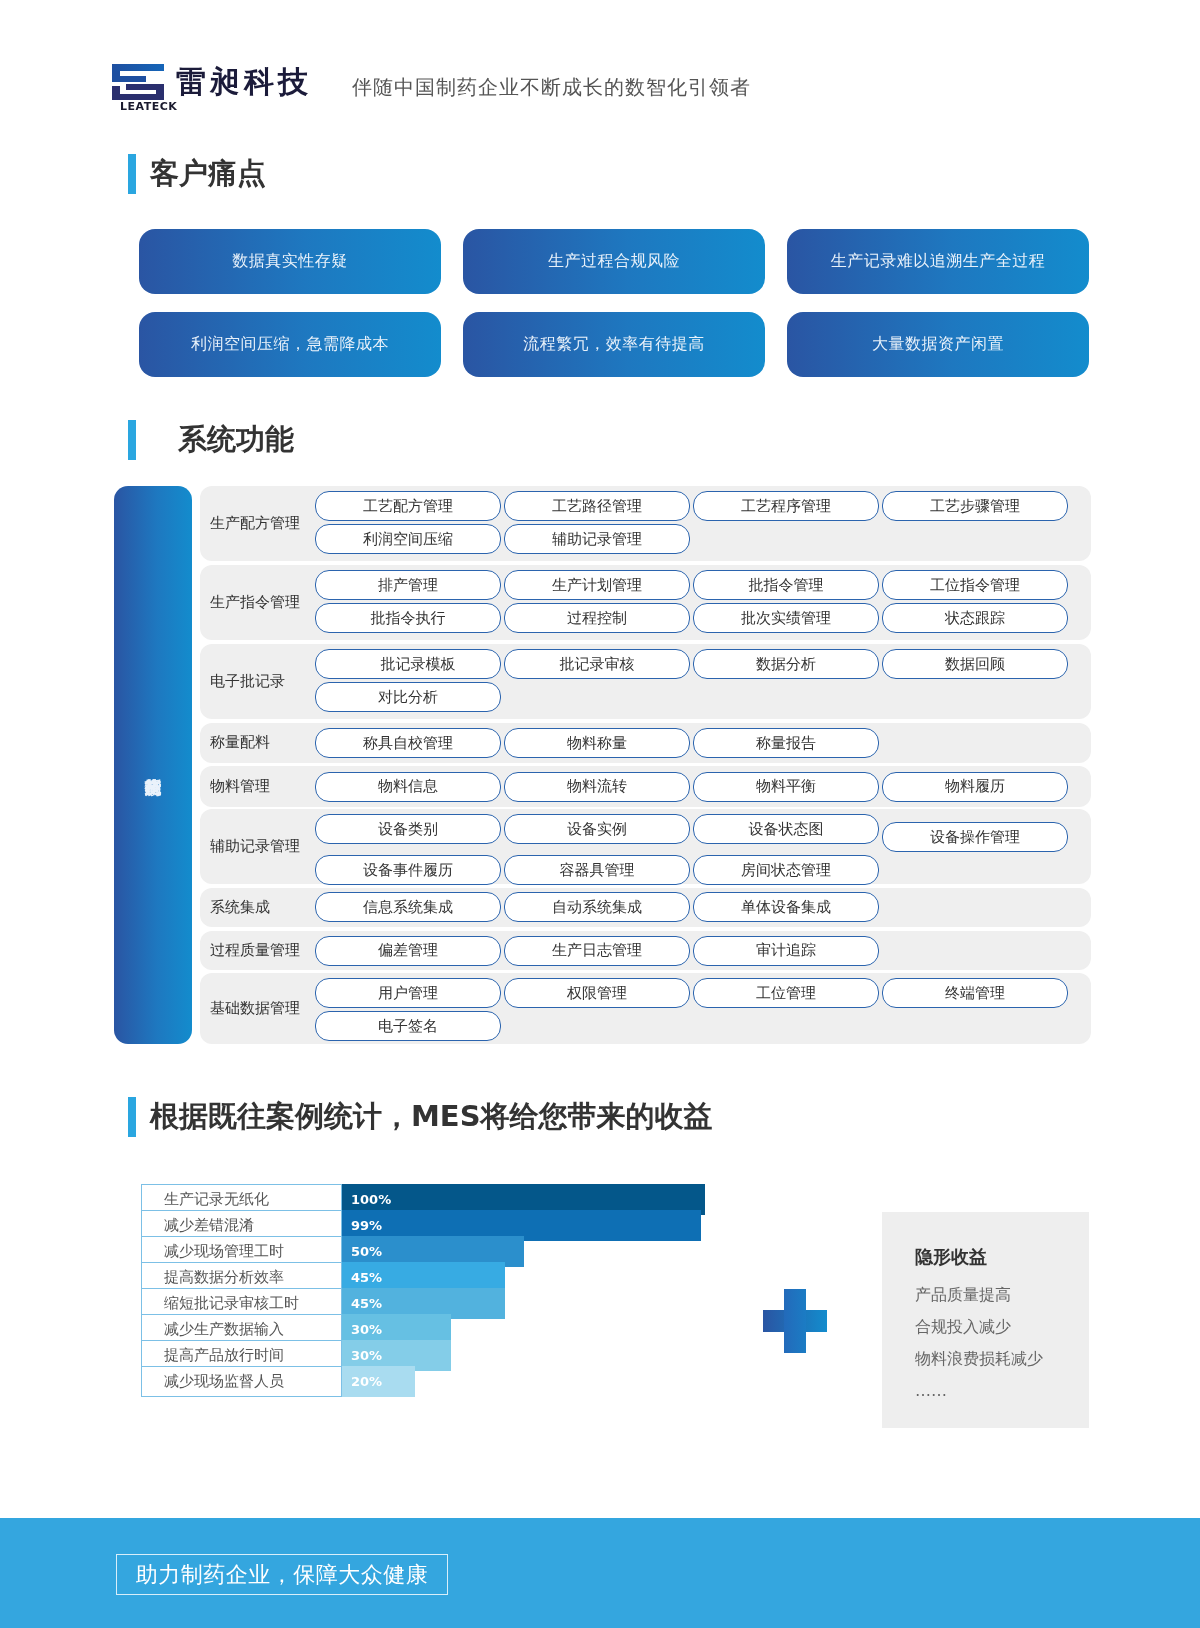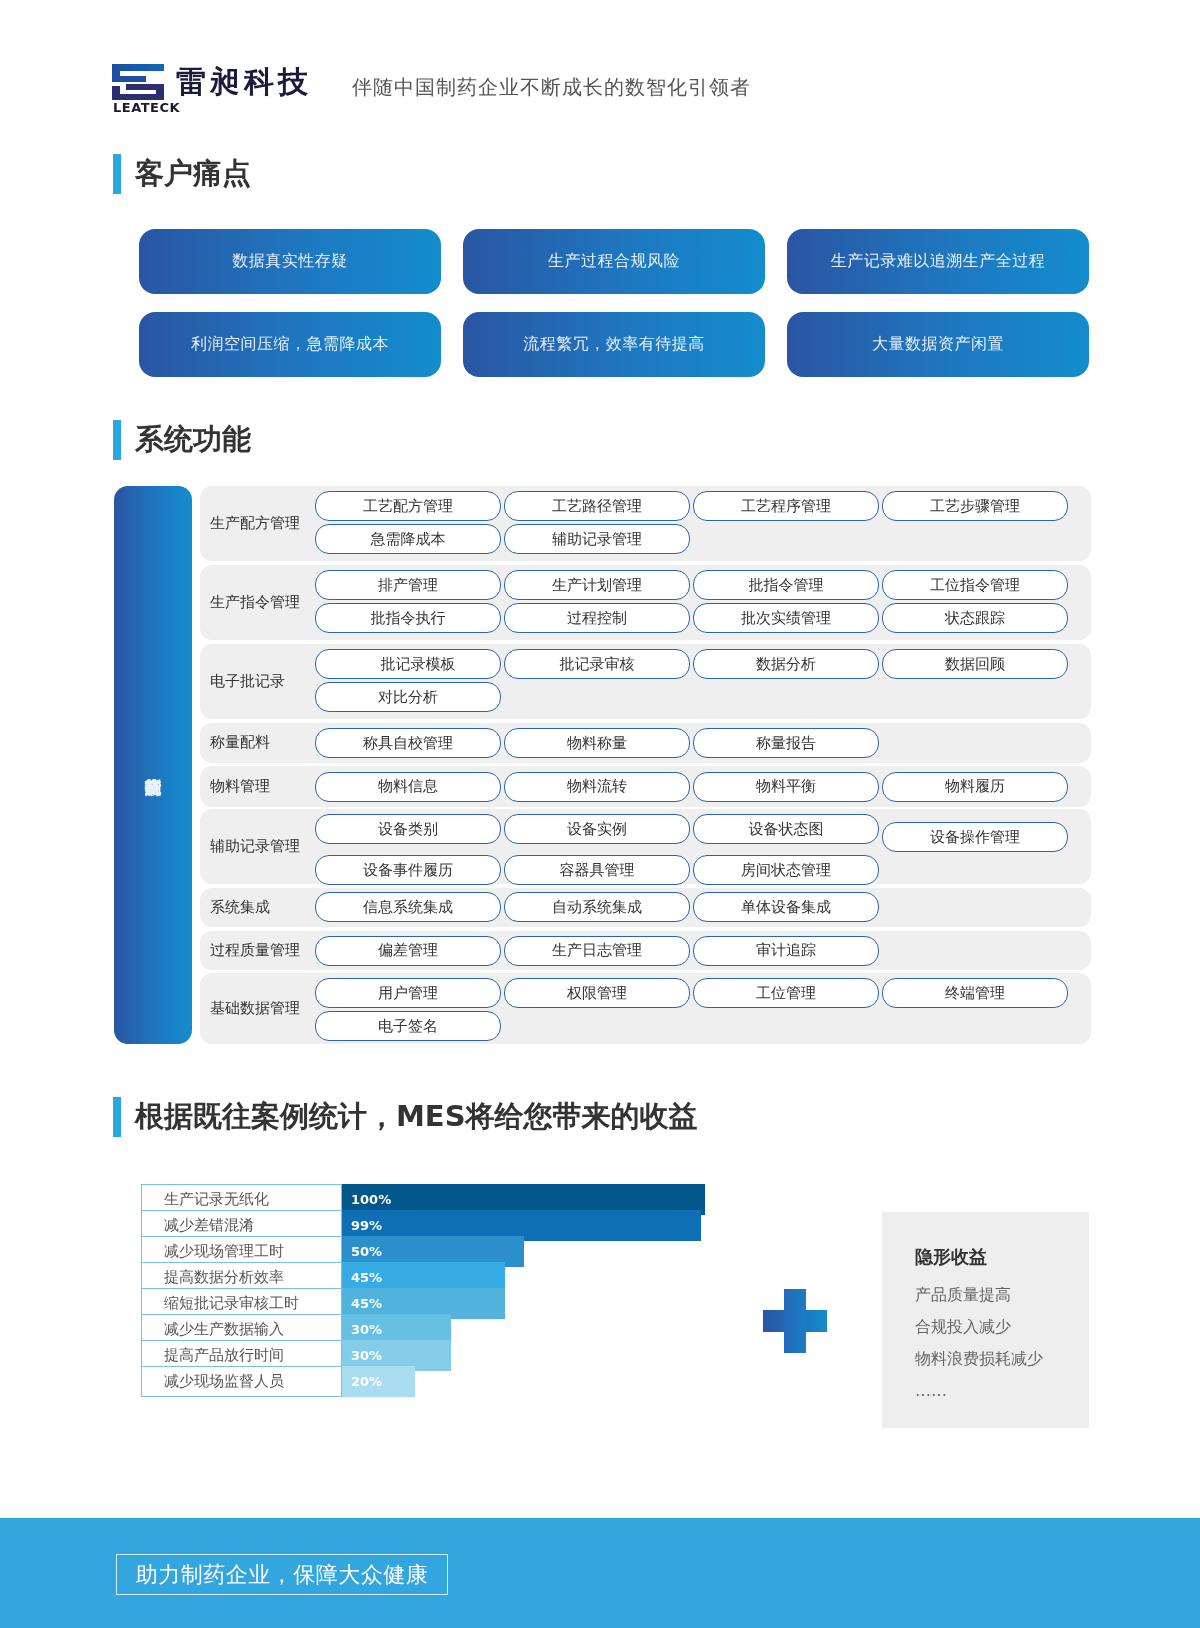--- a/index.html
+++ b/index.html
@@ -4,26 +4,26 @@
 <style>
   * { margin: 0; padding: 0; box-sizing: border-box; }
   body {
     width: 1200px; height: 1628px; background: #ffffff; position: relative;
     font-family: "DejaVu Sans", "Liberation Sans", sans-serif; color: #333;
     overflow: hidden;
   }
   
   .header { position: absolute; left: 112px; top: 62px; height: 60px; width: 900px; }
   .logo-mark { position: absolute; left: 0; top: 2px; width: 52px; height: 36px; }
-  .logo-en { position: absolute; left: 1px; top: 38px; font-size: 13px; font-weight: bold; letter-spacing: 0.5px; color: #1a1a2e; font-family: "DejaVu Sans", sans-serif; }
+  .logo-en { position: absolute; left: 8px; top: 38px; font-size: 11px; font-weight: bold; letter-spacing: 0.5px; color: #1a1a2e; font-family: "DejaVu Sans", sans-serif; }
   .logo-cn { position: absolute; left: 64px; top: 0px; font-size: 30px; font-weight: bold; color: #1b1b3a; letter-spacing: 4px; font-family: "DejaVu Sans", sans-serif; }
   .tagline { position: absolute; left: 240px; top: 12px; font-size: 20px; color: #555; letter-spacing: 1px; }
 
   
-  .section-title { position: absolute; left: 113px; height: 40px; display: flex; }
+  .section-title { position: absolute; left: 128px; height: 40px; display: flex; }
   .section-title .bar { width: 8px; height: 40px; background: #2aa6e0; margin-right: 14px; }
   .section-title .text { font-size: 29px; font-weight: bold; color: #333; }
 
   
   .pain-grid { position: absolute; left: 139px; top: 229px; width: 950px; display: grid; grid-template-columns: repeat(3, 302px); column-gap: 22px; row-gap: 18px; }
   .pain-card {
     height: 65px; border-radius: 16px;
     background: linear-gradient(90deg, #2a55a3 0%, #1e78c0 55%, #138ccd 100%);
     display: flex; align-items: center; justify-content: center;
     color: #e8f1fa; font-size: 16px; letter-spacing: 0.5px;
@@ -101,37 +101,37 @@
 </div>
 <div class="pain-grid">
   <div class="pain-card">数据真实性存疑</div>
   <div class="pain-card">生产过程合规风险</div>
   <div class="pain-card">生产记录难以追溯生产全过程</div>
   <div class="pain-card">利润空间压缩，急需降成本</div>
   <div class="pain-card">流程繁冗，效率有待提高</div>
   <div class="pain-card">大量数据资产闲置</div>
 </div>
 
-<div class="section-title" style="top:420px;">
+<div class="section-title" style="top:420px;gap:28px;">
   <div class="bar"></div>
   <div class="text">系统功能</div>
 </div>
 <div class="sys-wrap">
   <div class="sys-side">
     <div class="vtext">制药生产执行系统功能</div>
   </div>
   <div class="sys-rows" id="sys-rows">
       <div class="sys-row" style="top: 0px; height: 75px;">
         <div class="cat" style="top: 27.5px;">生产配方管理</div>
         <div class="items">
           <div class="item" style="grid-area: 1 / 1;">工艺配方管理</div>
           <div class="item" style="grid-area: 1 / 2;">工艺路径管理</div>
           <div class="item" style="grid-area: 1 / 3;">工艺程序管理</div>
           <div class="item" style="grid-area: 1 / 4;">工艺步骤管理</div>
-          <div class="item" style="grid-area: 2 / 1;">急需降成本</div>
+          <div class="item" style="grid-area: 2 / 1;">利润空间压缩</div>
           <div class="item" style="grid-area: 2 / 2;">辅助记录管理</div>
         </div>
       </div>
       <div class="sys-row" style="top: 79px; height: 75px;">
         <div class="cat" style="top: 27.5px;">生产指令管理</div>
         <div class="items">
           <div class="item" style="grid-area: 1 / 1;">排产管理</div>
           <div class="item" style="grid-area: 1 / 2;">生产计划管理</div>
           <div class="item" style="grid-area: 1 / 3;">批指令管理</div>
           <div class="item" style="grid-area: 1 / 4;">工位指令管理</div>

